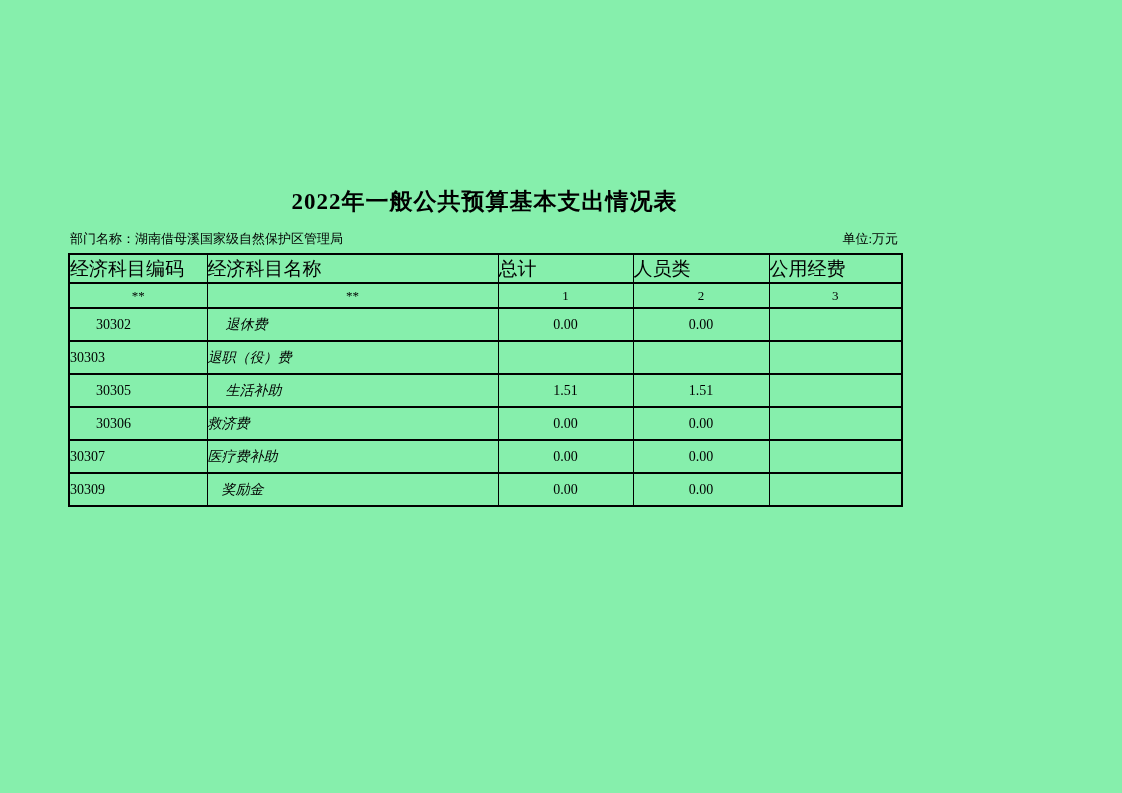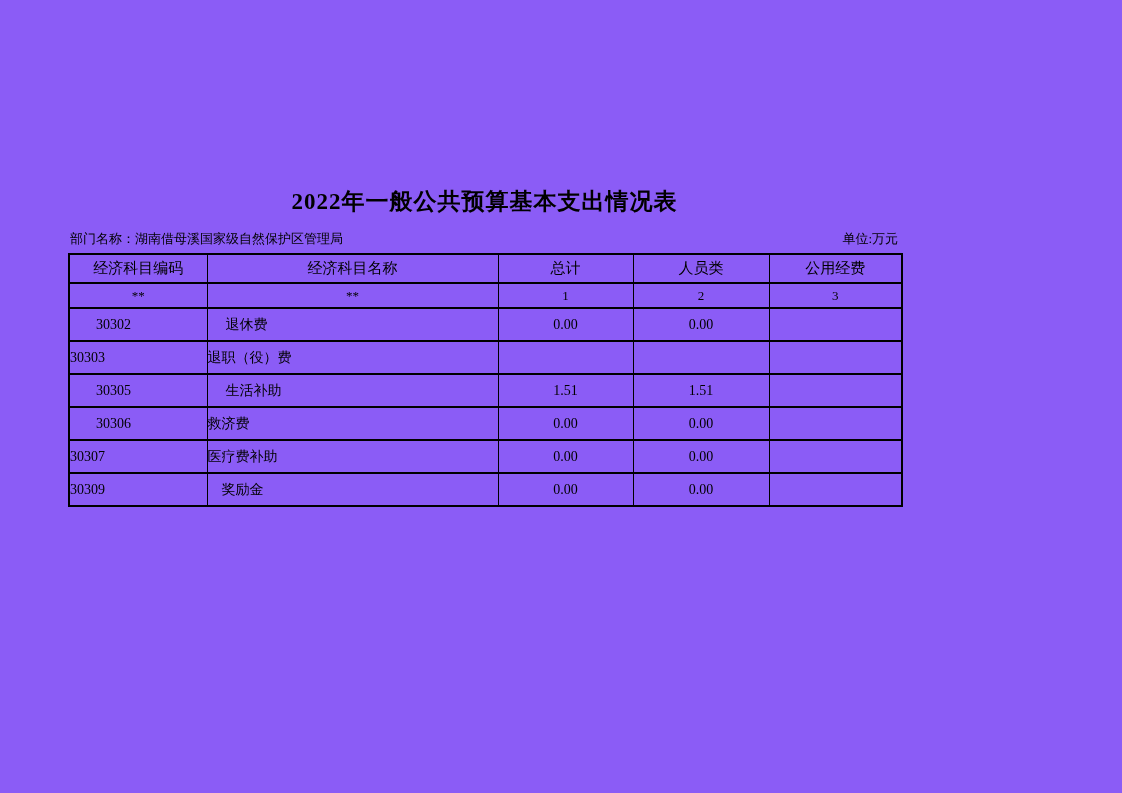--- a/index.html
+++ b/index.html
@@ -11,21 +11,21 @@
     width: 1122px;
     height: 793px;
     overflow: hidden;
     font-family: "Liberation Serif", "DejaVu Serif", serif;
     color: #000000;
   }
   .page {
     position: relative;
     width: 1122px;
     height: 793px;
-    background: #8b5cf6;
+    background: #86efac;
   }
   .doc-title {
     position: absolute;
     top: 186px;
     left: 68px;
     width: 833px;
     margin: 0;
     text-align: center;
     font-size: 23px;
     font-weight: bold;
@@ -59,40 +59,41 @@
     border-color: #000;
     border-width: 2px 1px;
     padding: 0;
     overflow: hidden;
     white-space: nowrap;
     vertical-align: middle;
   }
   thead tr.hdr th {
     height: 27px;
     font-weight: normal;
-    font-size: 15px;
-    text-align: center;
+    font-size: 19px;
+    text-align: left;
   }
   thead tr.sub th {
     height: 23px;
     font-weight: normal;
     font-size: 13px;
     text-align: center;
   }
   tbody td {
     height: 31px;
   }
   td.cell-code {
     text-align: left;
     padding-left: 8px;
   }
   td.cell-code.code-ind-1 { padding-left: 26px; }
   td.cell-name {
     text-align: left;
     padding-left: 5px;
+    font-style: italic;
   }
   td.cell-name.name-ind-1 { padding-left: 14px; }
   td.cell-name.name-ind-2 { padding-left: 18px; }
   td.cell-num {
     text-align: center;
     padding-right: 3px;
   }
 </style>
 </head>
 <body>

